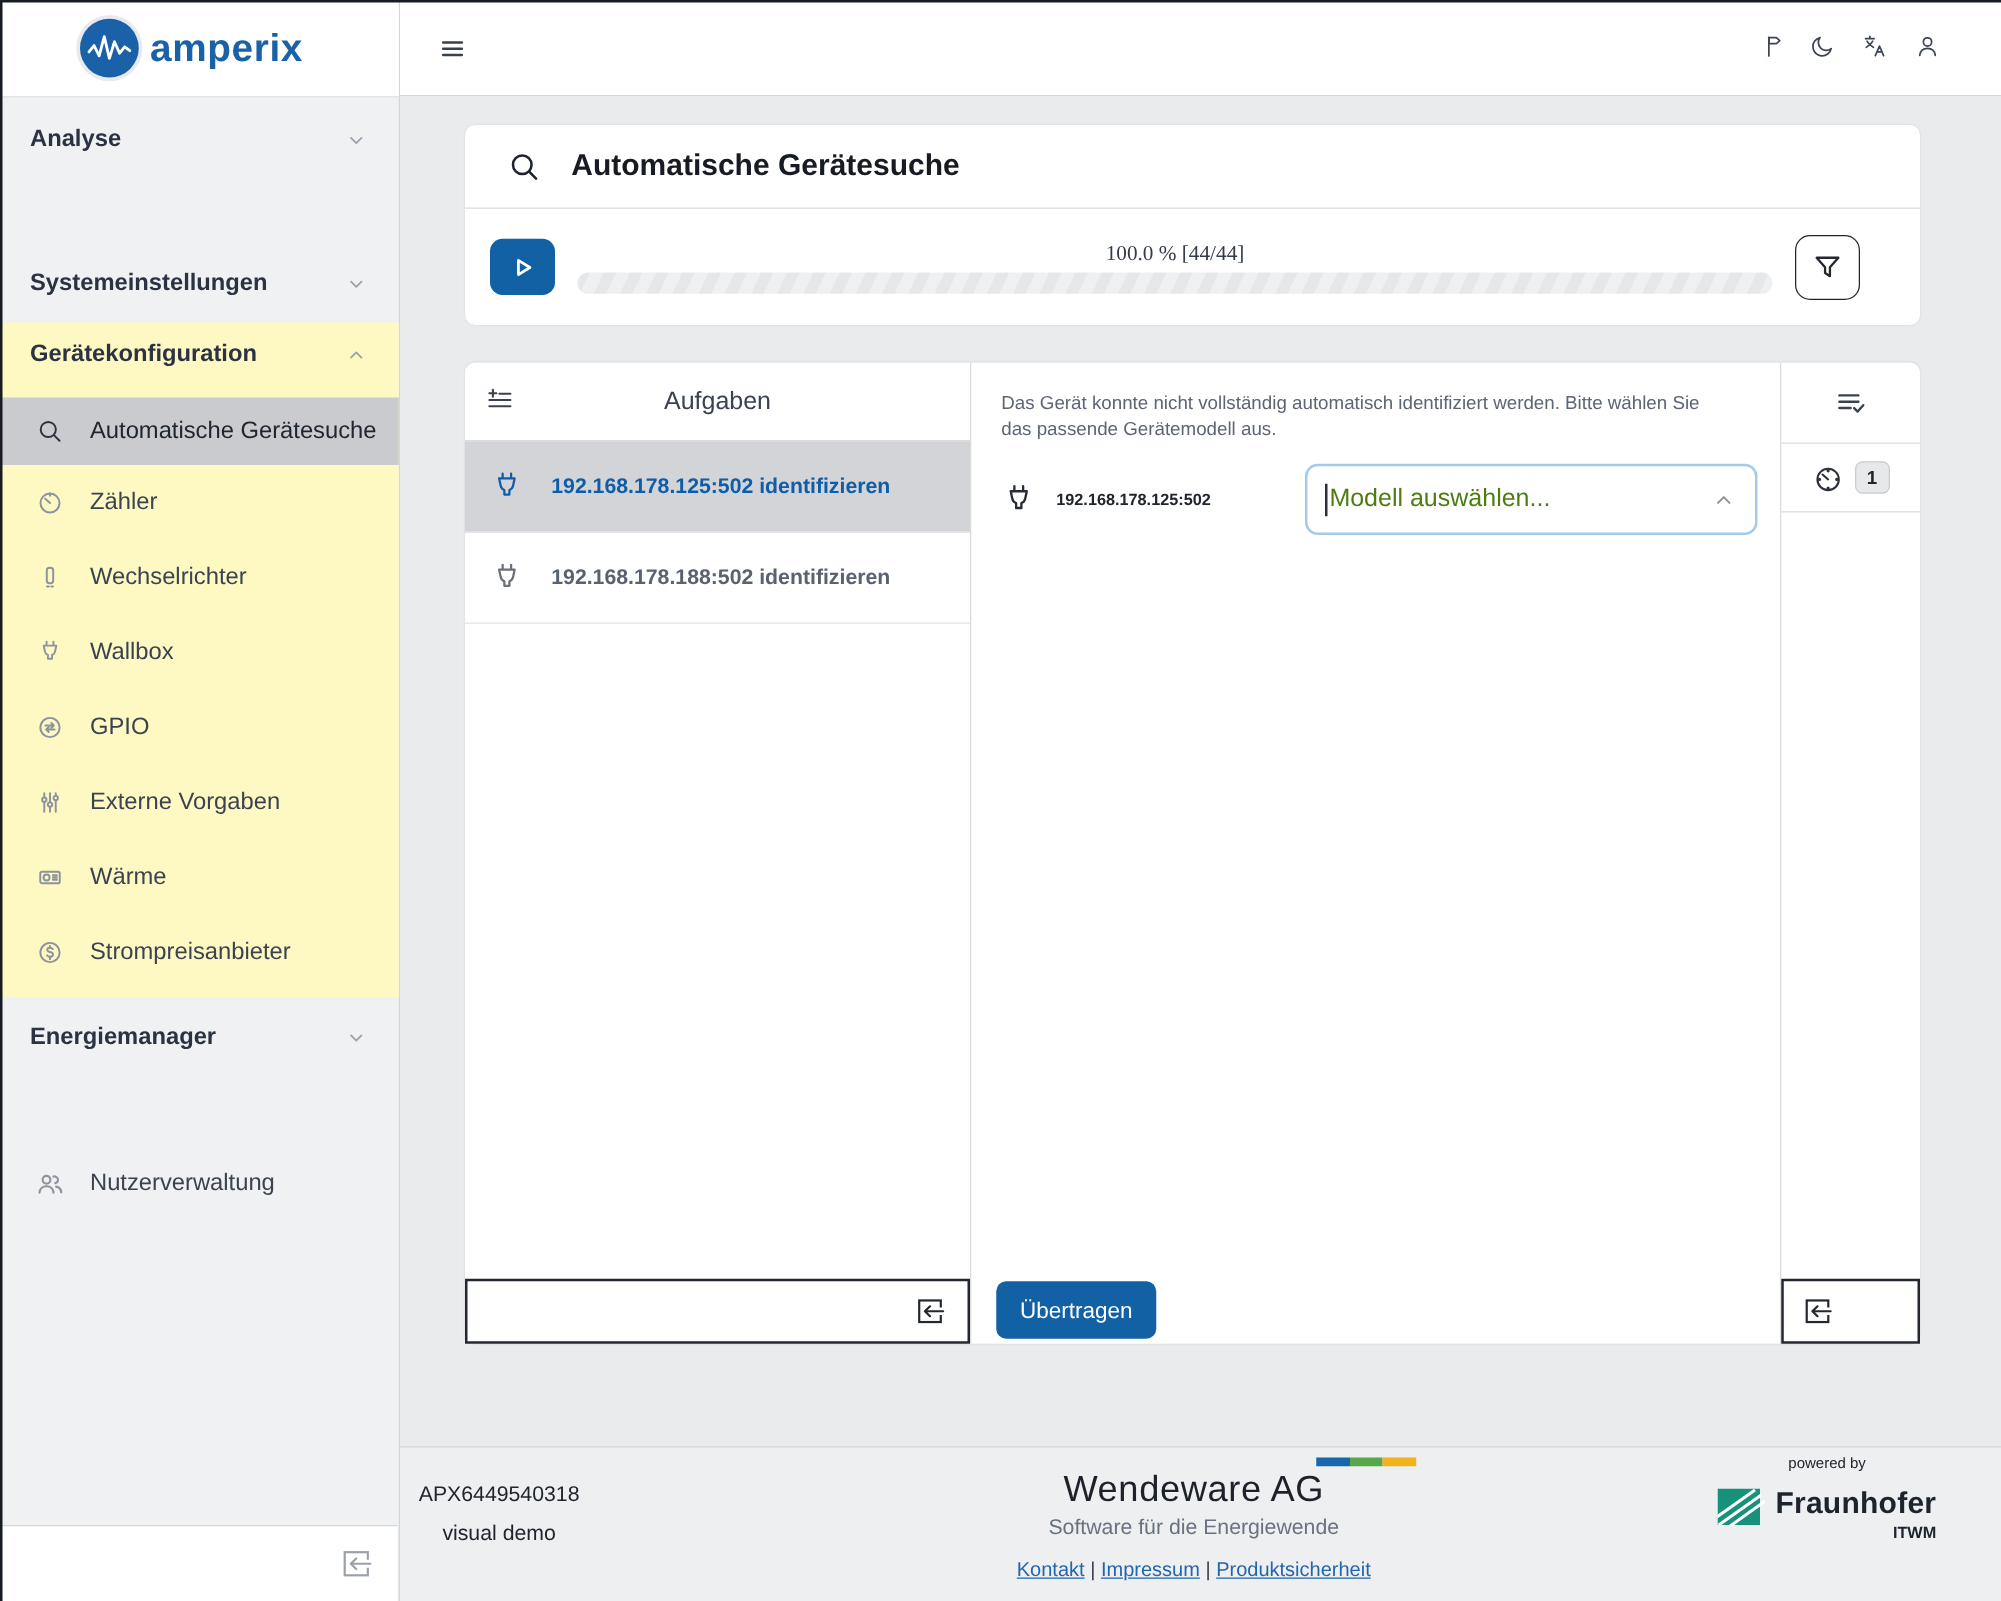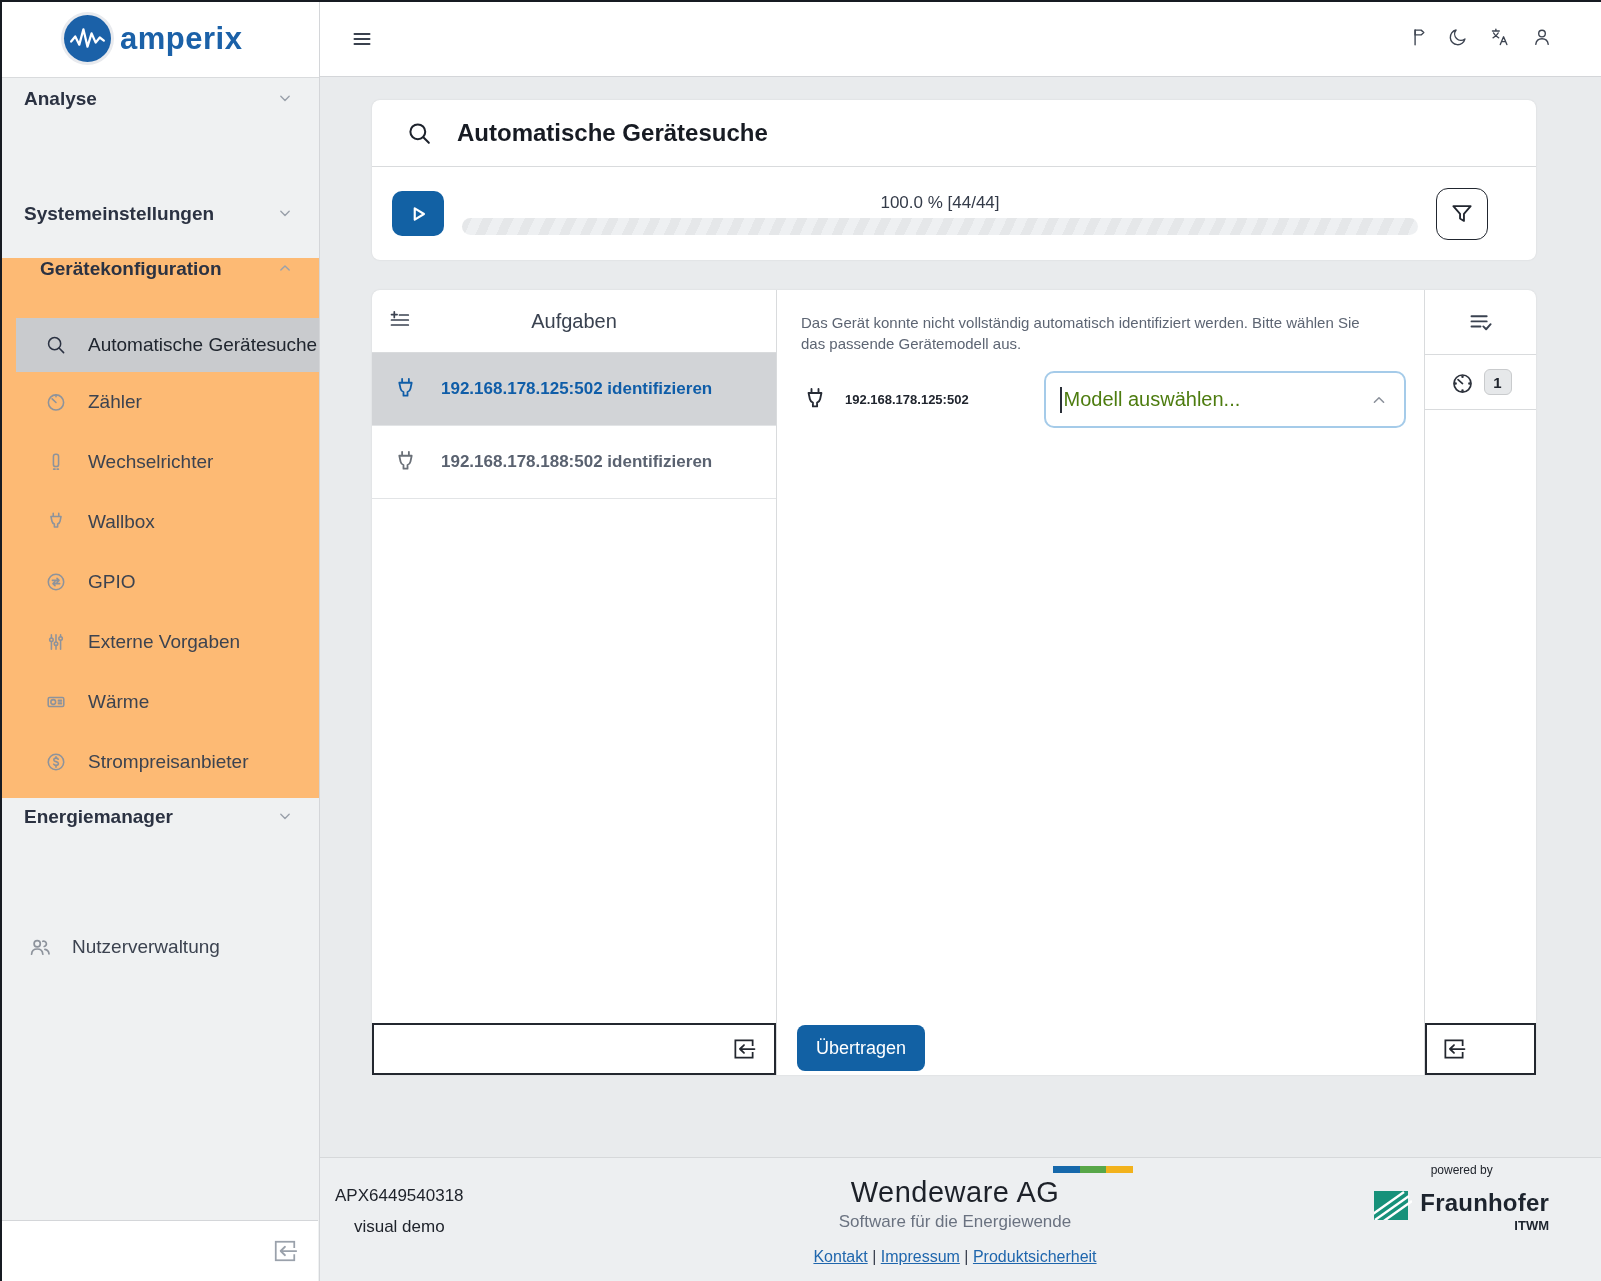--- a/index.html
+++ b/index.html
@@ -8,24 +8,24 @@
   .app::before{content:"";position:absolute;top:0;left:0;right:0;height:2px;background:#171b22;z-index:90;}
   .app::after{content:"";position:absolute;top:0;left:0;bottom:0;width:2px;background:#171b22;z-index:90;}
 
   svg.ic{display:block;fill:none;stroke:currentColor;stroke-width:1.7;stroke-linecap:round;stroke-linejoin:round;}
 
   
   .sidebar{position:absolute;left:0;top:0;width:320px;height:1281px;background:#eff1f2;border-right:1px solid #d4d6d9;box-sizing:border-box;}
   .logo-area{height:78px;background:#fff;border-bottom:1px solid #d9dbdd;display:flex;align-items:center;padding-left:64px;box-sizing:border-box;}
   .logo-circle{width:47px;height:47px;border-radius:50%;background:#1b61a8;box-shadow:0 0 0 3px #e8eaee;display:flex;align-items:center;justify-content:center;}
   .logo-text{margin-left:9px;font-size:31px;font-weight:bold;color:#1b61a8;letter-spacing:.5px;}
-  .nav-header{display:flex;align-items:flex-start;height:48px;padding:0 24px;box-sizing:border-box;}
+  .nav-header{display:flex;align-items:center;height:48px;padding:0 24px;box-sizing:border-box;}
   .nav-header .lbl{font-size:19px;font-weight:bold;color:#2b3242;flex:1;}
   .nav-header .chev{color:#9aa1ab;}
-  .nav-group-open{background:#fdba74;padding-left:16px;}
+  .nav-group-open{background:#fef9c3;}
   .nav-item{display:flex;align-items:center;height:60px;padding-left:28px;box-sizing:border-box;font-size:19px;color:#3c4350;cursor:default;}
   .nav-item .nicon{width:24px;color:#8d939c;margin-right:20px;display:flex;justify-content:center;}
   .nav-item.selected{background:#c9cbce;height:54px;color:#20262f;margin-top:8px;}
   .nav-item.selected .nicon{color:#2b3242;}
   .sidebar-bottom{position:absolute;left:0;right:1px;bottom:0;height:61px;background:#fff;border-top:1px solid #d4d6d9;display:flex;align-items:center;justify-content:flex-end;padding-right:18px;box-sizing:border-box;color:#9aa1ab;}
 
   
   .main{position:absolute;left:320px;top:0;width:1281px;height:1281px;}
   .topbar{position:absolute;left:0;top:0;right:0;height:77px;background:#fff;border-bottom:1px solid #d4d6d9;box-sizing:border-box;}
   .hamburger{position:absolute;left:30px;top:27px;color:#3a414e;cursor:pointer;}
@@ -34,21 +34,21 @@
 
   .content{position:absolute;left:0;top:77px;right:0;height:1080px;background:#e9ebed;}
 
   
   .search-card{position:absolute;left:52px;top:23px;width:1164px;background:#fff;border-radius:8px;box-shadow:0 0 2px rgba(0,0,0,.10);}
   .search-title-row{height:66px;display:flex;align-items:center;padding-left:34px;border-bottom:1px solid #d9dbdd;}
   .search-title-row .ticon{color:#1d222c;margin-right:24px;display:flex;}
   .search-title{font-size:24px;font-weight:bold;color:#171b23;}
   .progress-row{height:93px;display:flex;align-items:center;padding:0 48px 0 20px;}
   .play-btn{width:52px;height:45px;border:none;border-radius:10px;background:#1261a4;display:flex;align-items:center;justify-content:center;color:#fff;cursor:pointer;flex:none;}
-  .progress-wrap{flex:1;margin:0 18px;}
+  .progress-wrap{flex:1;margin:0 18px;font-family:Liberation Serif, serif;}
   .progress-label{text-align:center;font-size:17px;color:#343b49;margin-bottom:5px;}
   .progress-bar{height:17px;border-radius:9px;overflow:hidden;background:repeating-linear-gradient(115deg,#e5e7e9 0 9px,#eef0f2 9px 19px);}
   .filter-btn{width:52px;height:52px;background:#fff;border:1.6px solid #21262f;border-radius:12px;display:flex;align-items:center;justify-content:center;color:#21262f;cursor:pointer;flex:none;}
 
   
   .work-card{position:absolute;left:52px;top:213px;width:1164px;height:785px;background:#fff;border-radius:8px;box-shadow:0 0 2px rgba(0,0,0,.10);display:flex;}
   .tasks-col{width:405px;border-right:1px solid #d9dbdd;position:relative;box-sizing:border-box;flex:none;}
   .tasks-header{height:62px;border-bottom:1px solid #d9dbdd;display:flex;align-items:center;position:relative;}
   .tasks-header .hicon{position:absolute;left:16px;color:#3a4250;display:flex;}
   .tasks-header .htitle{flex:1;text-align:center;font-size:20px;color:#3a4250;}

